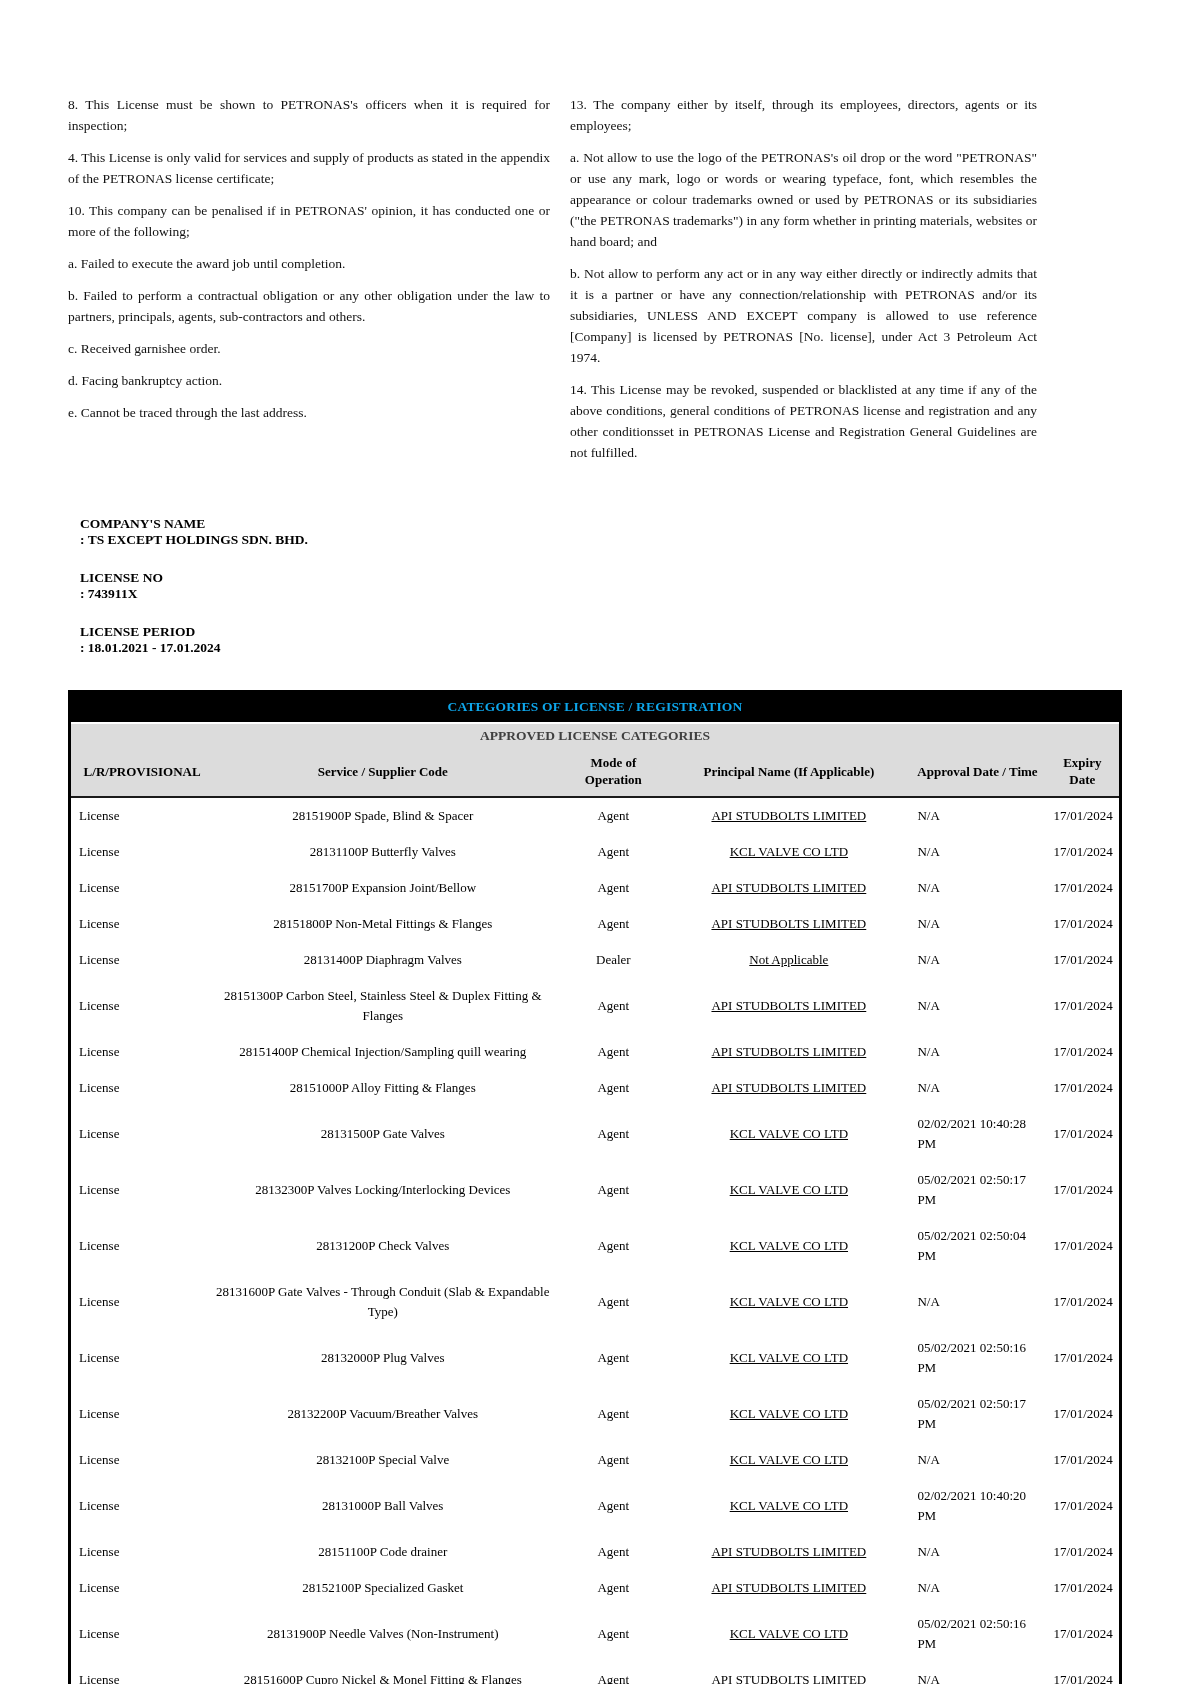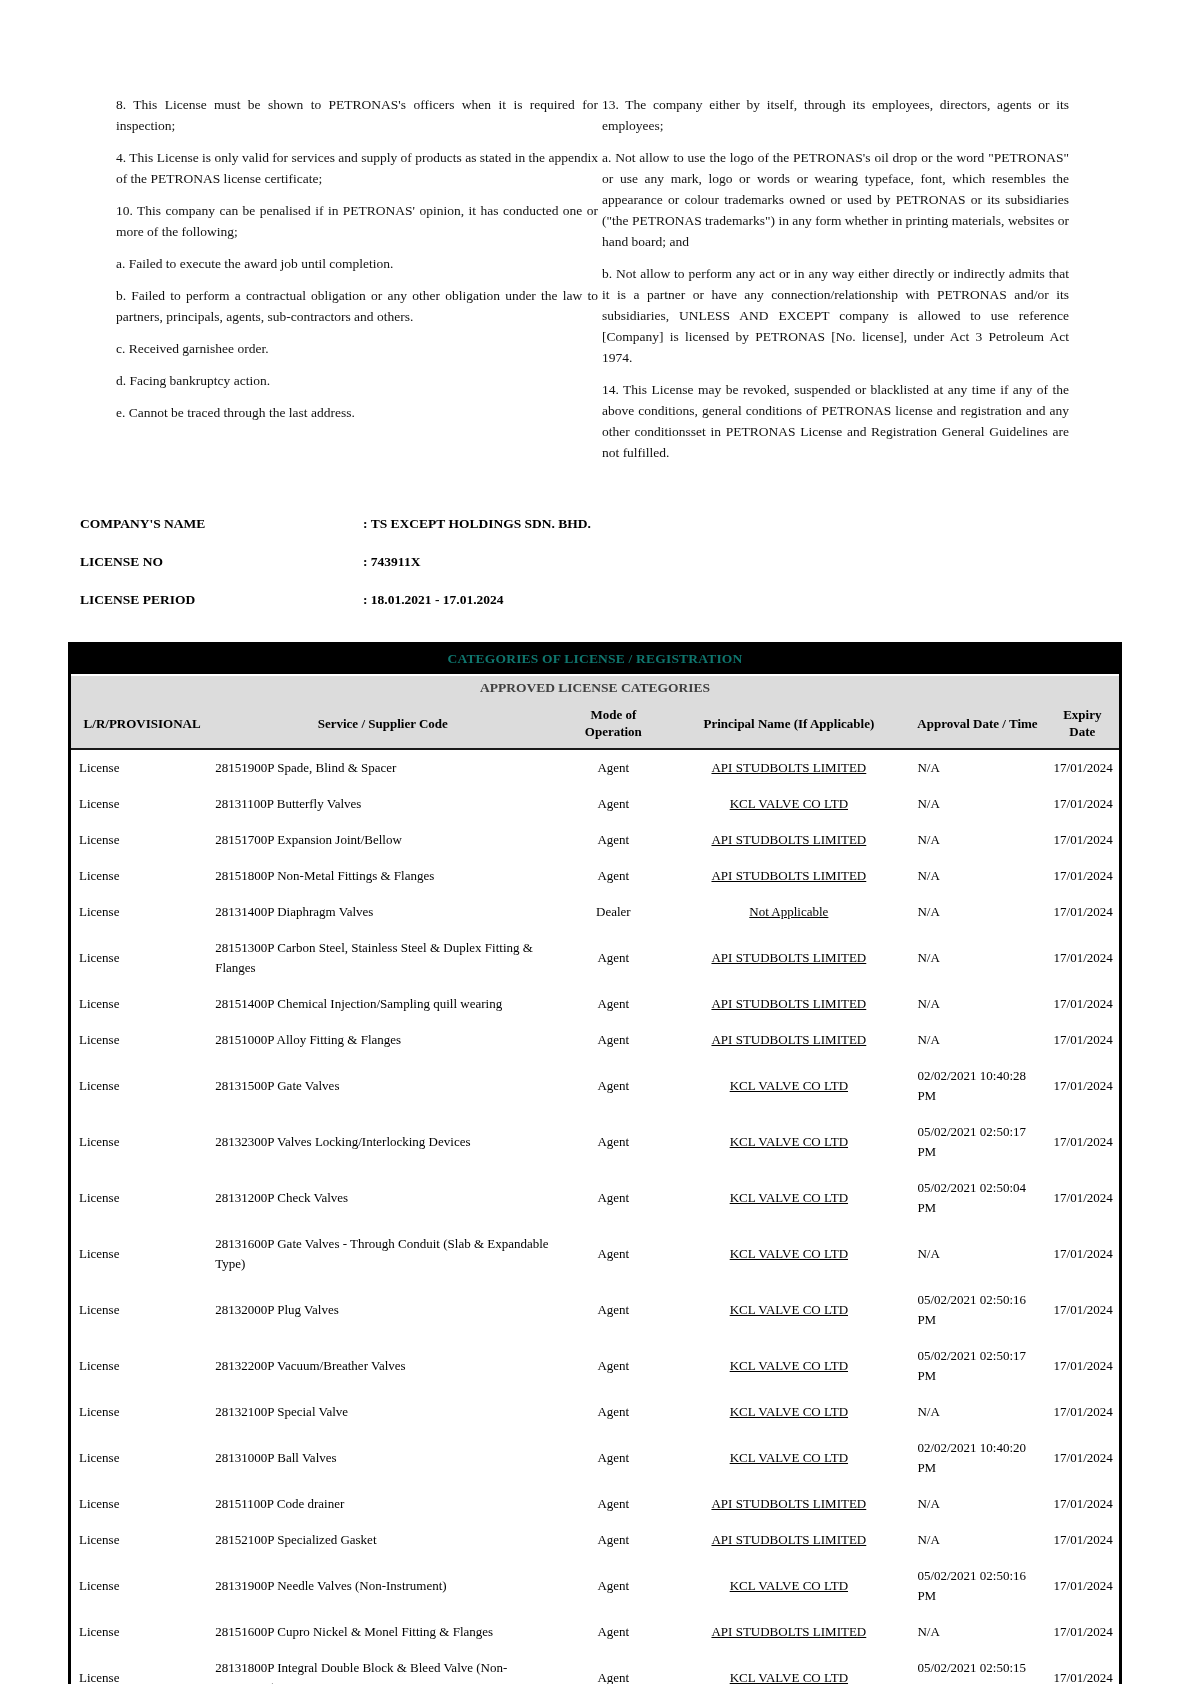--- a/index.html
+++ b/index.html
@@ -3,56 +3,56 @@
 <meta charset="utf-8">
 <style>
   * { margin:0; padding:0; box-sizing:border-box; }
   html,body { background:#ffffff; }
   body { font-family:"Liberation Serif", serif; color:#000; }
   .page {
     width:1190px; height:1684px; background:#fff; position:relative;
     padding:94px 68px 0 68px;
   }
   
-  .conditions { display:flex; gap:4px;margin-left:48px; }
+  .conditions { display:flex; gap:20px; }
   .cond-col { width:482px; }
   .cond-col.right { width:467px; }
   .cond-col p {
     font-size:13.5px; line-height:21px; text-align:justify;
     margin-bottom:11px; color:#111;
   }
   
   .company { margin-top:42px; margin-left:12px; }
-  .company-row { display:flex; margin-bottom:22px; }
+  .company-row { display:flex; margin-bottom:22px;flex-direction:column; }
   .company-label { width:283px; font-weight:bold; font-size:13.5px; }
   .company-value { font-weight:bold; font-size:13.5px; }
   
   .lic-table-wrap { margin-top:34px; border:3px solid #000; background:#fff; }
   .banner {
-    background:#000; color:#0f766e; text-align:center; font-weight:bold;
+    background:#000; color:#0ea5e9; text-align:center; font-weight:bold;
     font-size:13.5px; padding:6px 0 7px 0; border-bottom:2px solid #fff;
     letter-spacing:.2px;
   }
   .subbanner {
     background:#dcdcdc; color:#404040; text-align:center; font-weight:bold;
     font-size:13.5px; padding:4px 0 5px 0;
   }
   table.lic { width:100%; border-collapse:collapse; table-layout:fixed; }
   table.lic thead th {
     background:#dcdcdc; font-weight:bold; font-size:13px; line-height:17px;
     padding:5px 6px 8px 6px; text-align:center; vertical-align:middle;
     border-bottom:2px solid #1a1a1a;
   }
   table.lic thead th.col-lr { text-align:center; padding-left:12px; }
   table.lic tbody td {
     font-size:13px; line-height:20px; padding:8px 8px; vertical-align:middle;
     word-wrap:break-word;
   }
   td.cell-lr   { text-align:left; padding-left:12px; }
-  td.cell-code { text-align:left; }
+  td.cell-code { text-align:center; }
   td.cell-mode { text-align:center; }
   td.cell-principal { text-align:center;text-decoration:underline; }
   td.cell-approval  { text-align:left; }
   td.cell-expiry    { text-align:center; white-space:nowrap; padding-left:2px; padding-right:2px; }
 </style>
 </head>
 <body>
 
 <div class="page">
 

